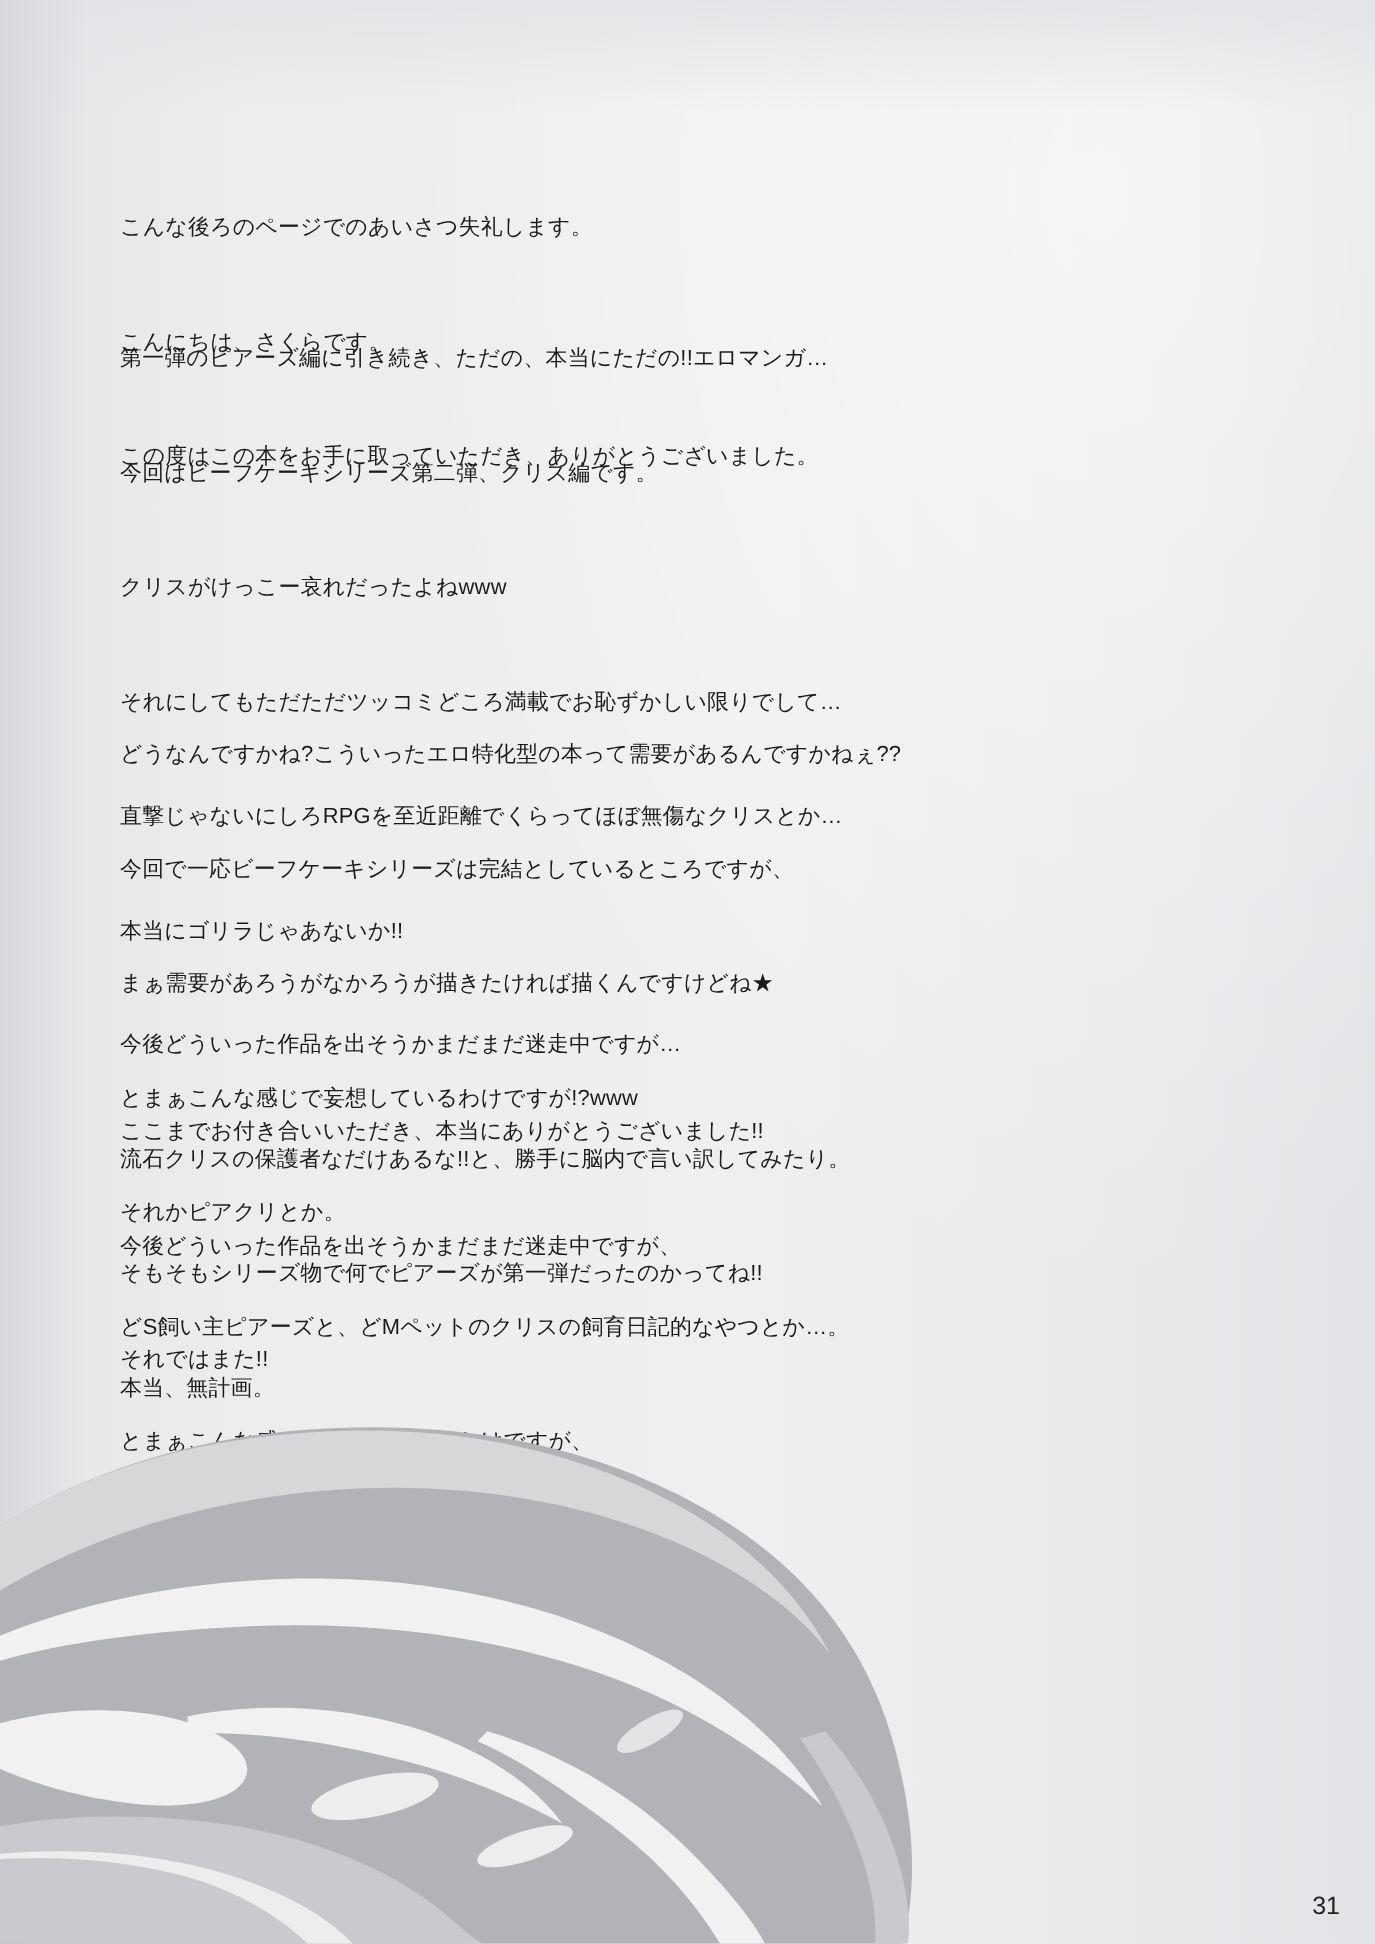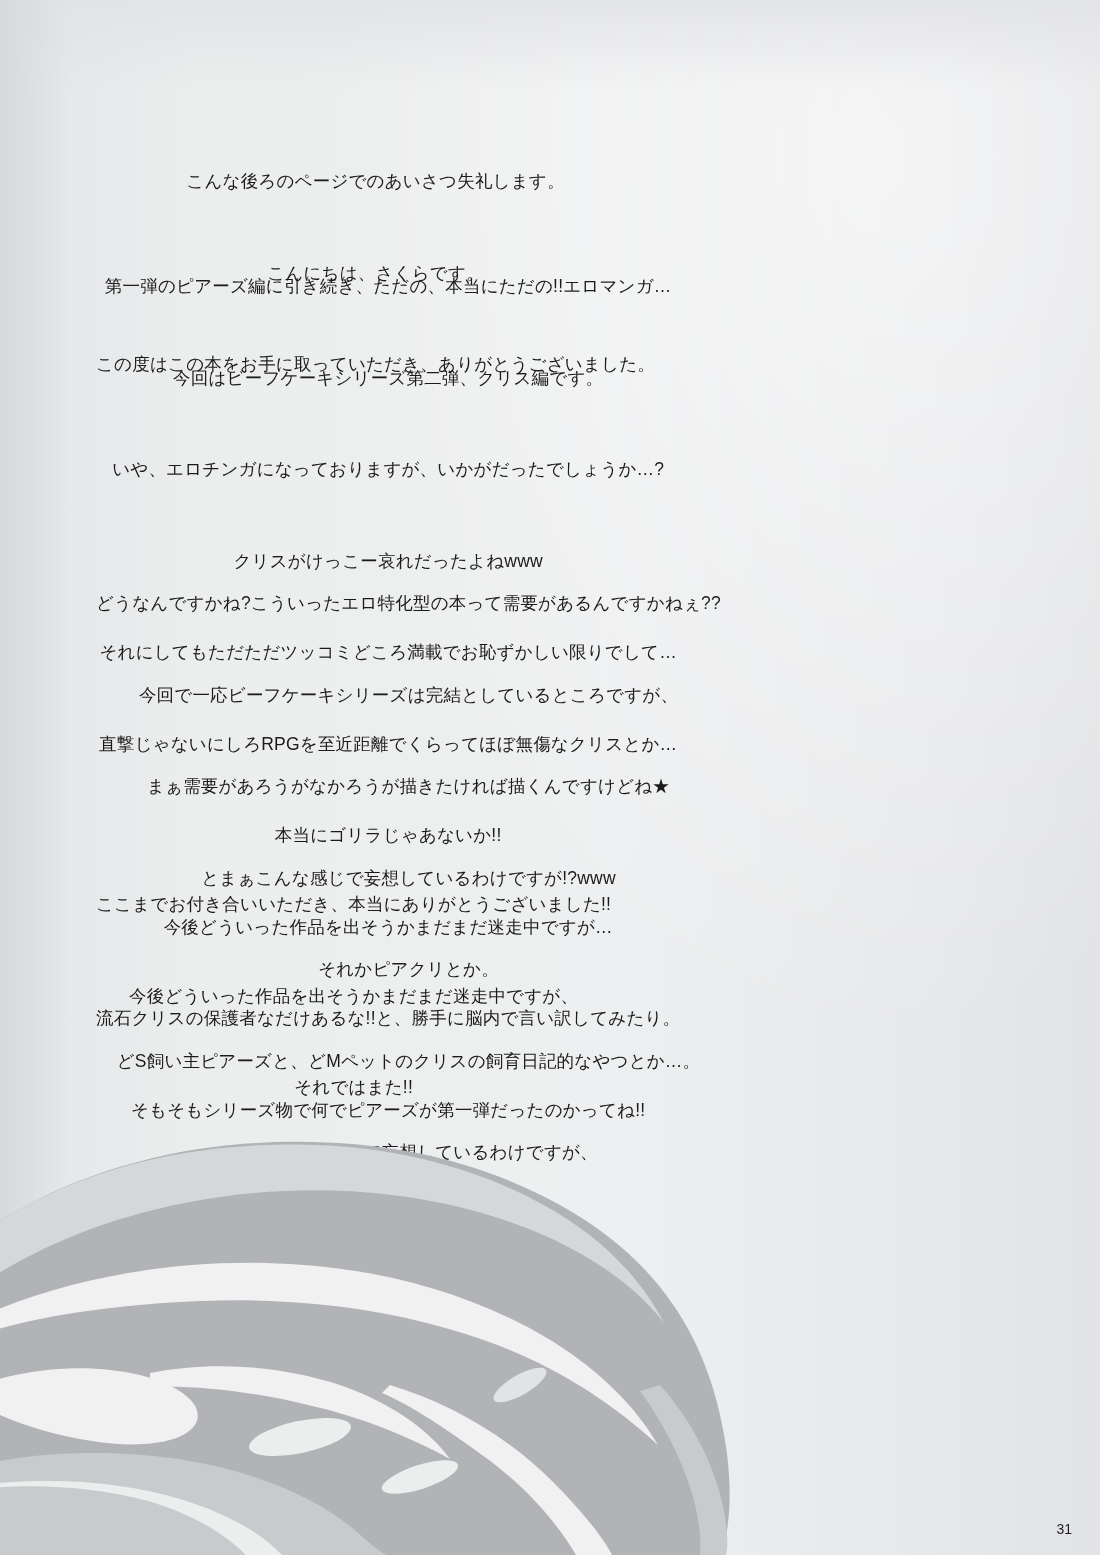--- a/index.html
+++ b/index.html
@@ -14,21 +14,20 @@
     position: relative;
     overflow: hidden;
   }
   
   .page {
     position: absolute;
     inset: 0;
     background:
       radial-gradient(ellipse at 80% 10%, rgba(255,255,255,0.55) 0%, rgba(255,255,255,0) 45%),
       linear-gradient(to right, #e4e5e8 0%, #eceded 18%, #eeeff0 55%, #e7e8ea 85%, #e2e3e6 100%);
-    text-align: center;
   }
   .scan-shade-top {
     position: absolute;
     top: 0; left: 0; right: 0;
     height: 90px;
     background: linear-gradient(to bottom, rgba(226,227,230,0.9), rgba(226,227,230,0));
     pointer-events: none;
   }
   .scan-shade-left {
     position: absolute;
@@ -54,21 +53,21 @@
 
   #para-1 { top: 105px; }
   #para-2 { top: 210px; }
   #para-3 { top: 527px; }
   #para-4 { top: 828px; }
 
   .page-number {
     position: absolute;
     right: 28px;
     bottom: 18px;
-    font-size: 14px;
+    font-size: 20px;
     color: #222;
     font-family: "Liberation Sans", sans-serif;
   }
 
   
   .illustration {
     position: absolute;
     left: 0;
     bottom: 0;
     width: 760px;
@@ -85,21 +84,20 @@
 
   <div class="text-block" id="para-1">
     <p>こんな後ろのページでのあいさつ失礼します。</p>
     <p>こんにちは、さくらです。</p>
     <p>この度はこの本をお手に取っていただき、ありがとうございました。</p>
   </div>
 
   <div class="text-block" id="para-2">
     <p>第一弾のピアーズ編に引き続き、ただの、本当にただの!!エロマンガ…</p>
     <p>今回はビーフケーキシリーズ第二弾、クリス編です。</p>
-    <p>いや、エロチンガになっておりますが、いかがだったでしょうか…?</p>
     <p>クリスがけっこー哀れだったよねwww</p>
     <p>それにしてもただただツッコミどころ満載でお恥ずかしい限りでして…</p>
     <p>直撃じゃないにしろRPGを至近距離でくらってほぼ無傷なクリスとか…</p>
     <p>本当にゴリラじゃあないか!!</p>
     <p>今後どういった作品を出そうかまだまだ迷走中ですが…</p>
     <p>流石クリスの保護者なだけあるな!!と、勝手に脳内で言い訳してみたり。</p>
     <p>そもそもシリーズ物で何でピアーズが第一弾だったのかってね!!</p>
     <p>本当、無計画。</p>
   </div>
 

